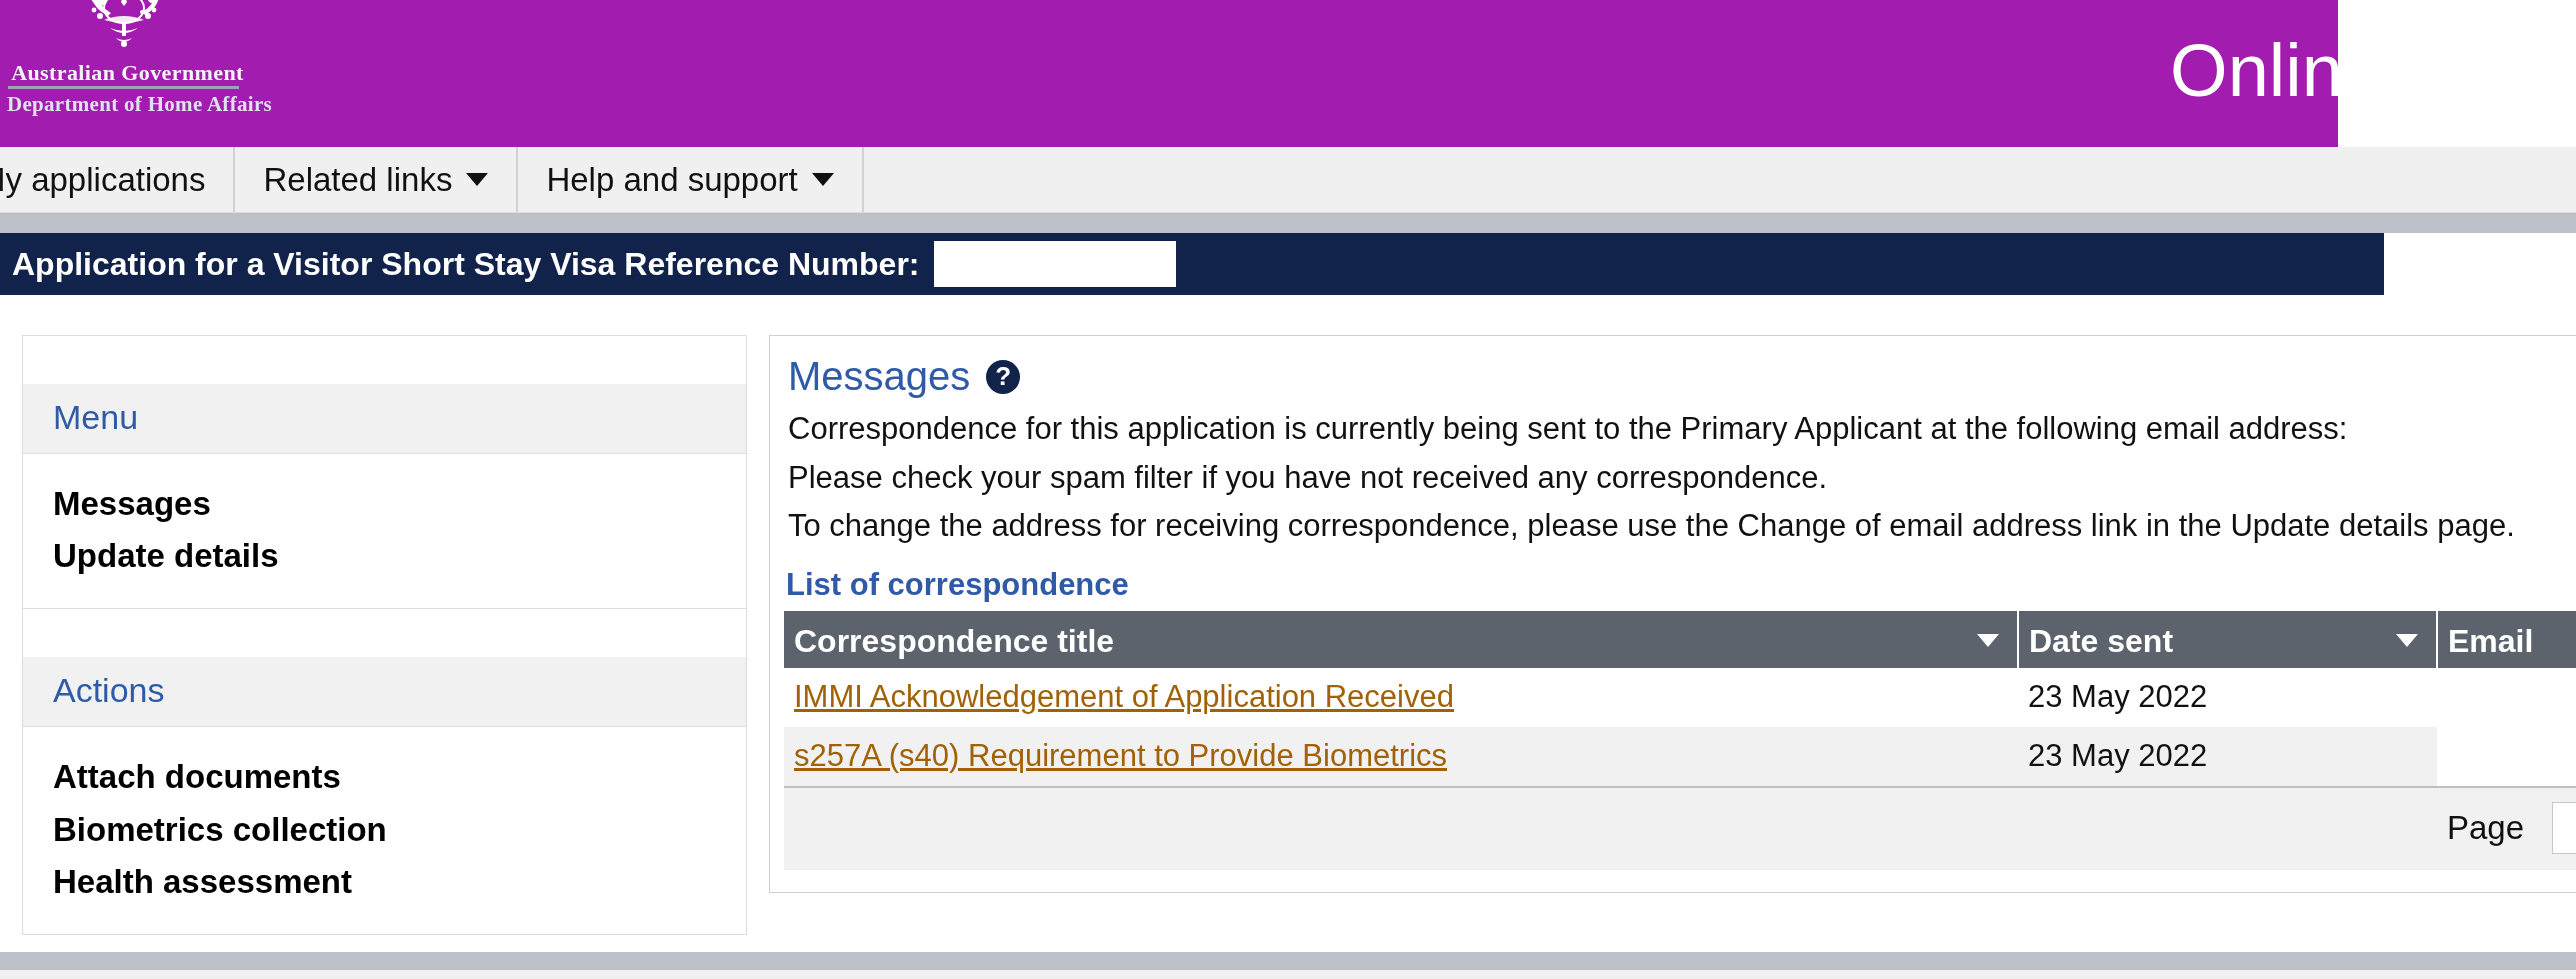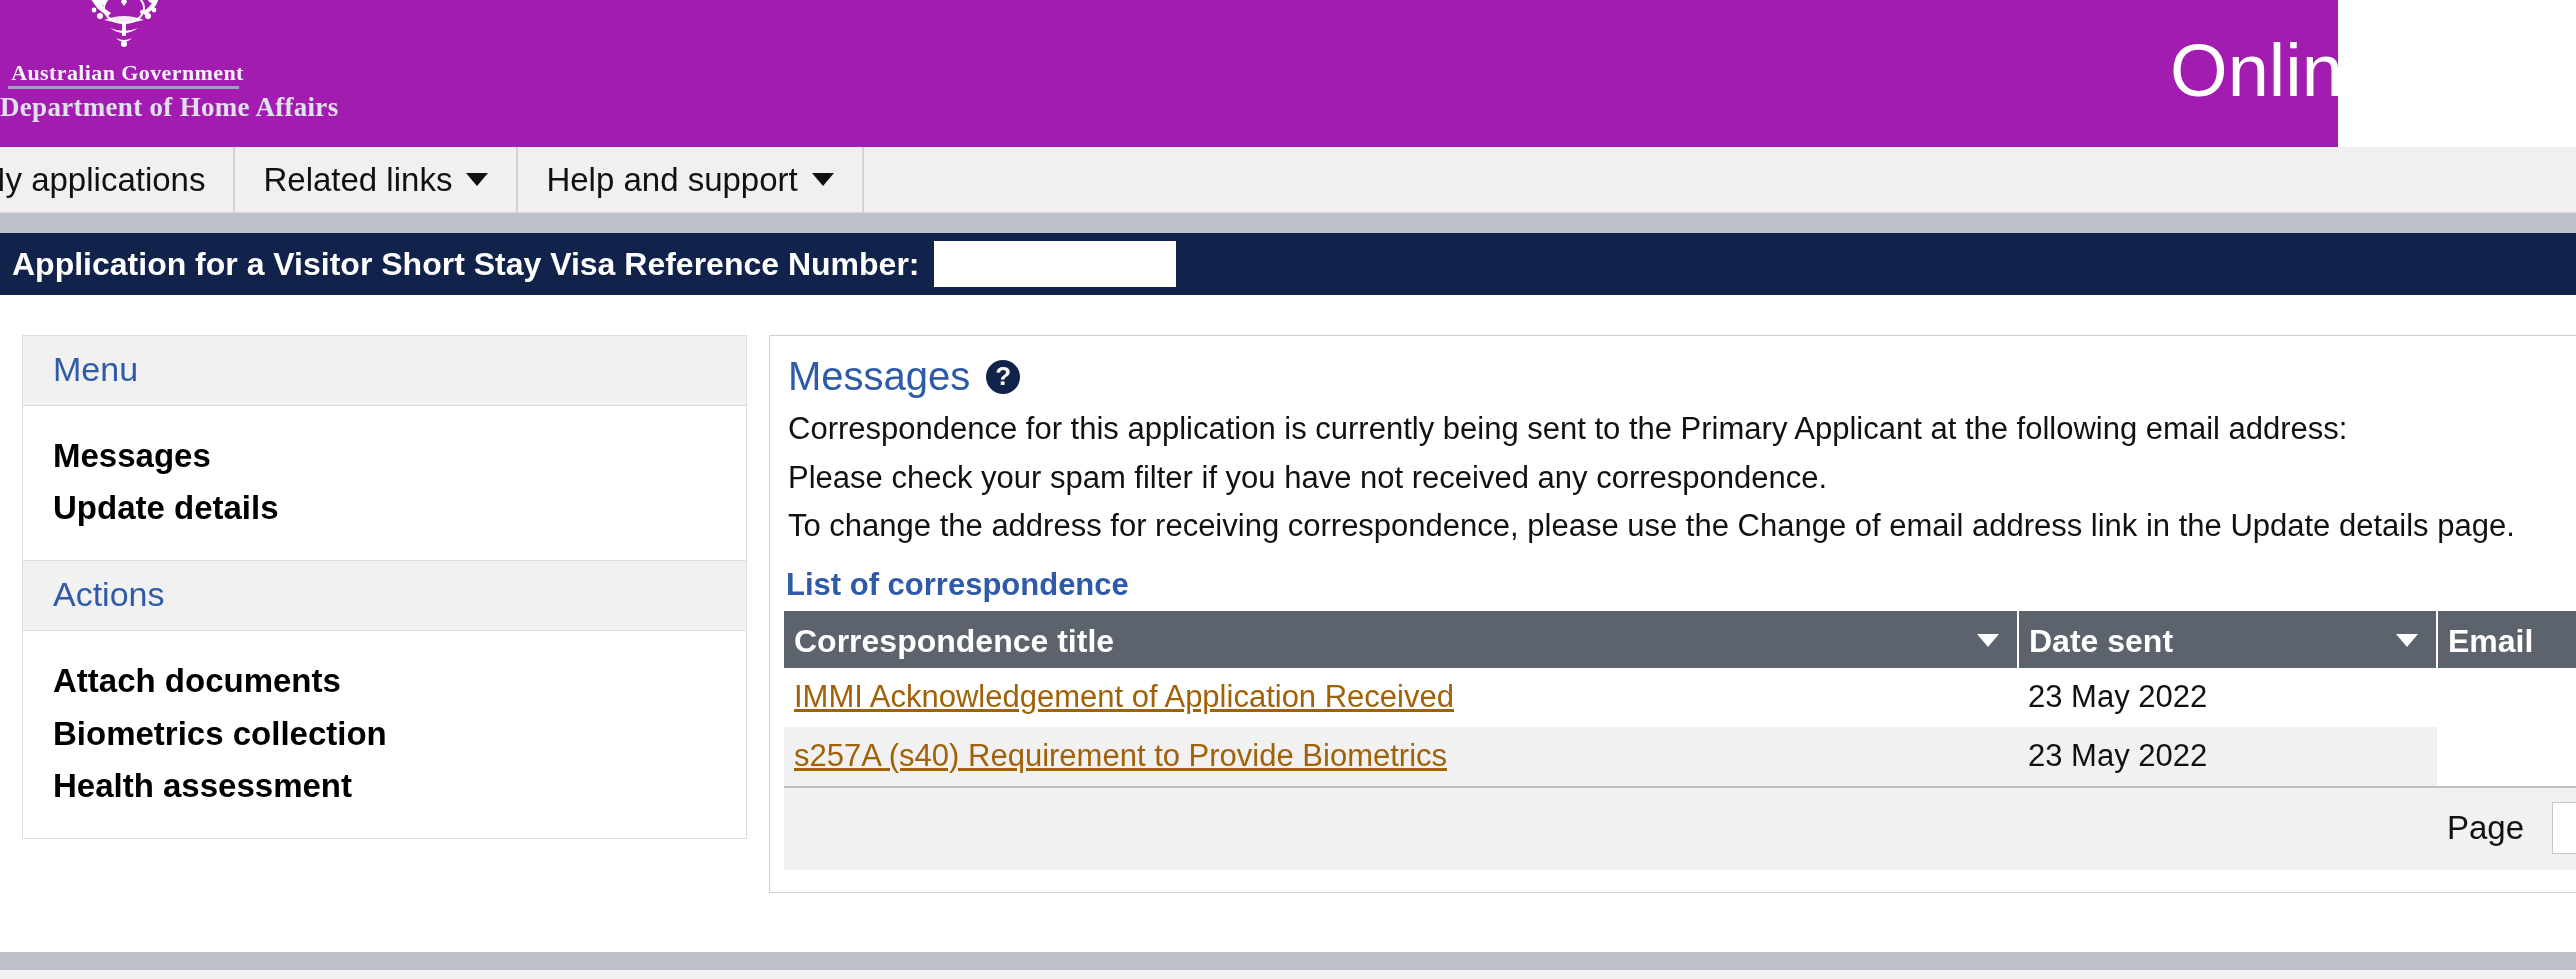--- a/index.html
+++ b/index.html
@@ -38,26 +38,26 @@
     white-space: nowrap;
   }
   .crest-rule {
     position: absolute;
     left: 8px; top: 86px;
     width: 231px; height: 3px;
     background: #9aa3bb;
   }
   .crest-line2 {
     position: absolute;
-    left: 0px; top: 92px;
+    left: 7px; top: 92px;
     width: 247px;
     text-align: center;
     font-family: "Liberation Serif", serif;
     font-weight: bold;
-    font-size: 27px;
+    font-size: 21px;
     letter-spacing: 0.3px;
     color: #dfe2ec;
     white-space: nowrap;
   }
   .site-title {
     position: absolute;
     right: -46px; top: 28px;
     font-size: 74px;
     color: #ffffff;
     font-weight: 400;
@@ -100,21 +100,21 @@
     position: absolute;
     left: 0; top: 213px;
     width: 2576px; height: 20px;
     background: #bcc0c8;
   }
 
   
   .ref-bar {
     position: absolute;
     left: 0; top: 233px;
-    width: 2576px; height: 62px;
+    width: 2384px; height: 62px;
     background: #11224b;
     display: flex;
     align-items: center;
   }
   .ref-label {
     font-size: 32px;
     font-weight: bold;
     color: #ffffff;
     margin-left: 12px;
     white-space: nowrap;
@@ -142,20 +142,21 @@
     background: #ffffff;
     border: 1px solid #dddddd;
   }
   .side-section-head {
     background: #f1f1f1;
     border-bottom: 1px solid #dddddd;
     padding: 14px 30px 16px 30px;
     font-size: 34px;
     color: #2e5aa8;
     font-weight: 400;
+    margin-top: 48px;
   }
   .side-list {
     padding: 24px 0 26px 0;
     background: #ffffff;
   }
   .side-link {
     display: block;
     padding: 5px 30px;
     font-size: 33px;
     font-weight: bold;

